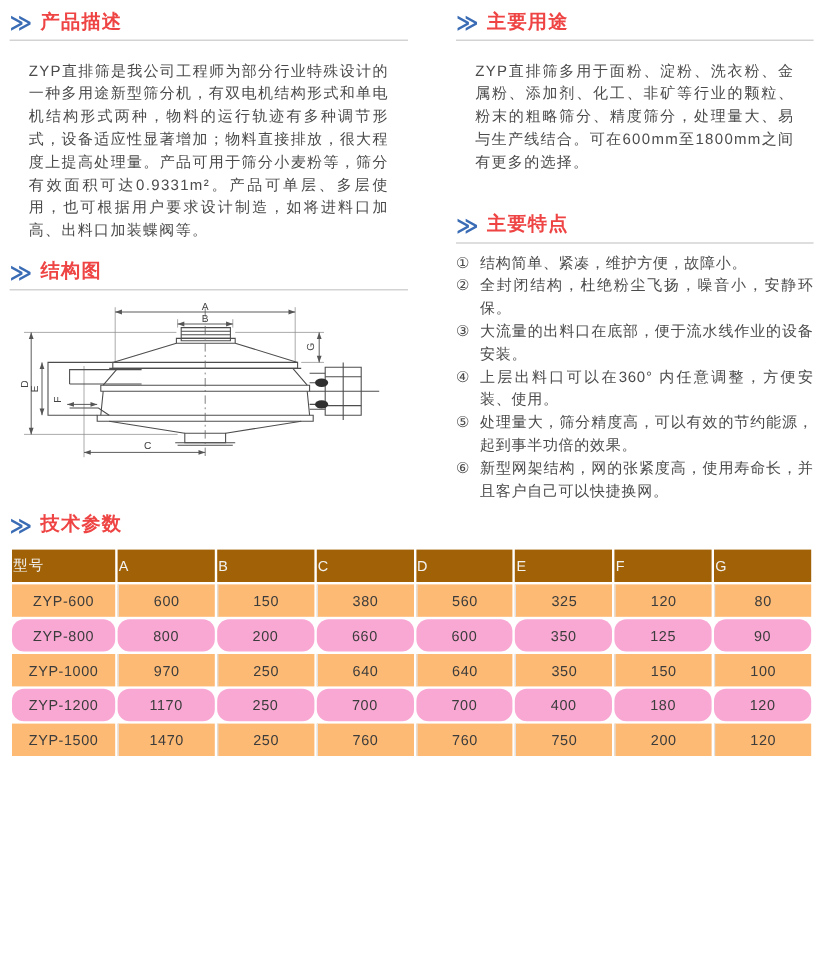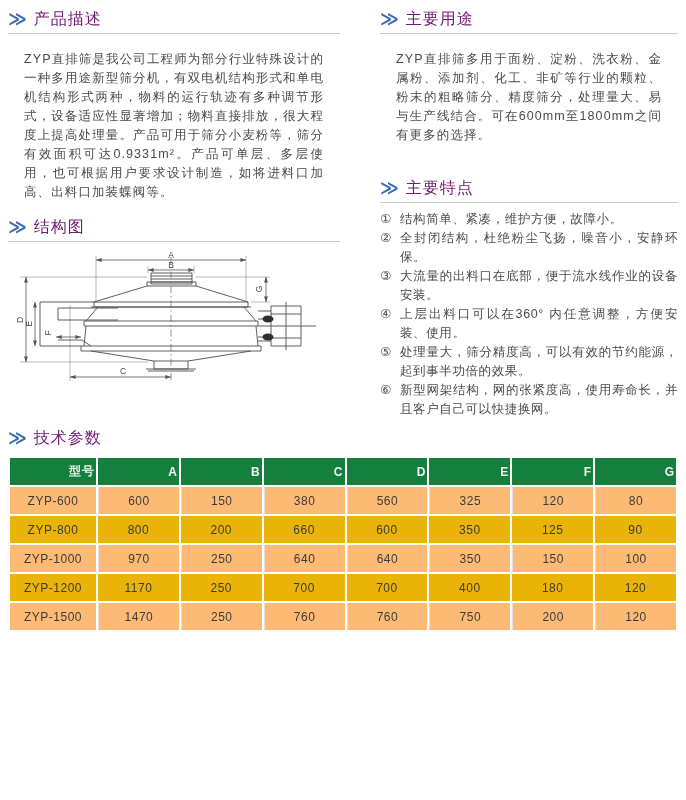--- a/index.html
+++ b/index.html
@@ -13,21 +13,21 @@
   .col-right { width:298px; flex:0 0 298px; }
 
   .sec-head {
     display:flex; align-items:center; padding-bottom:5px;
     border-bottom:1px solid #c9c9c9; margin-bottom:7px;
   }
   .sec-head .chev {
     color:#3a6cb5; font-size:18px; font-weight:bold; margin-right:7px; line-height:1;
   }
   .sec-head .ttl {
-    color:#701a75; font-size:16px; font-weight:normal; letter-spacing:1px; line-height:1.1;
+    color:#ef4444; font-size:16px; font-weight:bold; letter-spacing:1px; line-height:1.1;
   }
   .sec-head.mt1 { margin-top:12px; }
   .sec-head.mt2 { margin-top:34px; }
   .sec-head.mt3 { margin-top:8px; }
 
   .para {
     font-size:12.5px; line-height:19px; color:#4b4b4b;
     text-align:justify; letter-spacing:1.1px; margin:16px;
   }
   .features { list-style:none; margin:2px 0 0 0; padding:0;
@@ -37,25 +37,25 @@
   .features .ftext { flex:1; text-align:justify; letter-spacing:0.6px; }
 
   .diagram-wrap { margin-top:4px; }
 
   .params-table {
     width:100%; border-collapse:separate; border-spacing:2px;
     table-layout:fixed; font-size:12px; margin-top:2px;
   }
   .params-table col.c0 { width:86px; }
   .params-table th {
-    background:#15803d; color:#f2f2f2; font-weight:bold;
-    height:25px; letter-spacing:1px; text-align:right;
+    background:#a16207; color:#f2f2f2; font-weight:normal;
+    height:25px; letter-spacing:1px; text-align:left;
   }
   .params-table td { height:25px; text-align:center; color:#3c3c3c; letter-spacing:0.5px; }
-  tr.stripe td { background:#eab308; }
+  tr.stripe td { background:#f9a8d4;border-radius:10px; }
   tr.plain td { background:#fdba74; }
   tr.plain td + td { border-left:1px solid #e2e2e2; }
 
   svg text { font-family:"Liberation Sans","DejaVu Sans",sans-serif; }
 </style>
 </head>
 <body>
 
 <div class="page">
 

